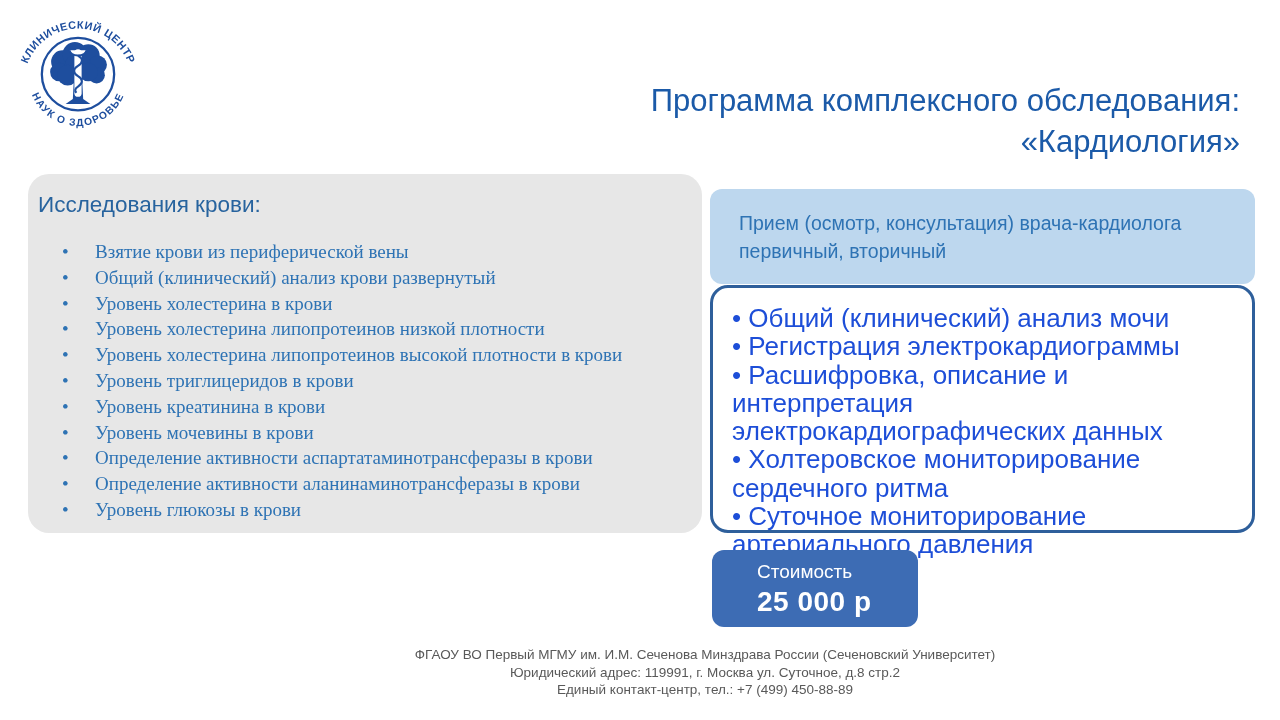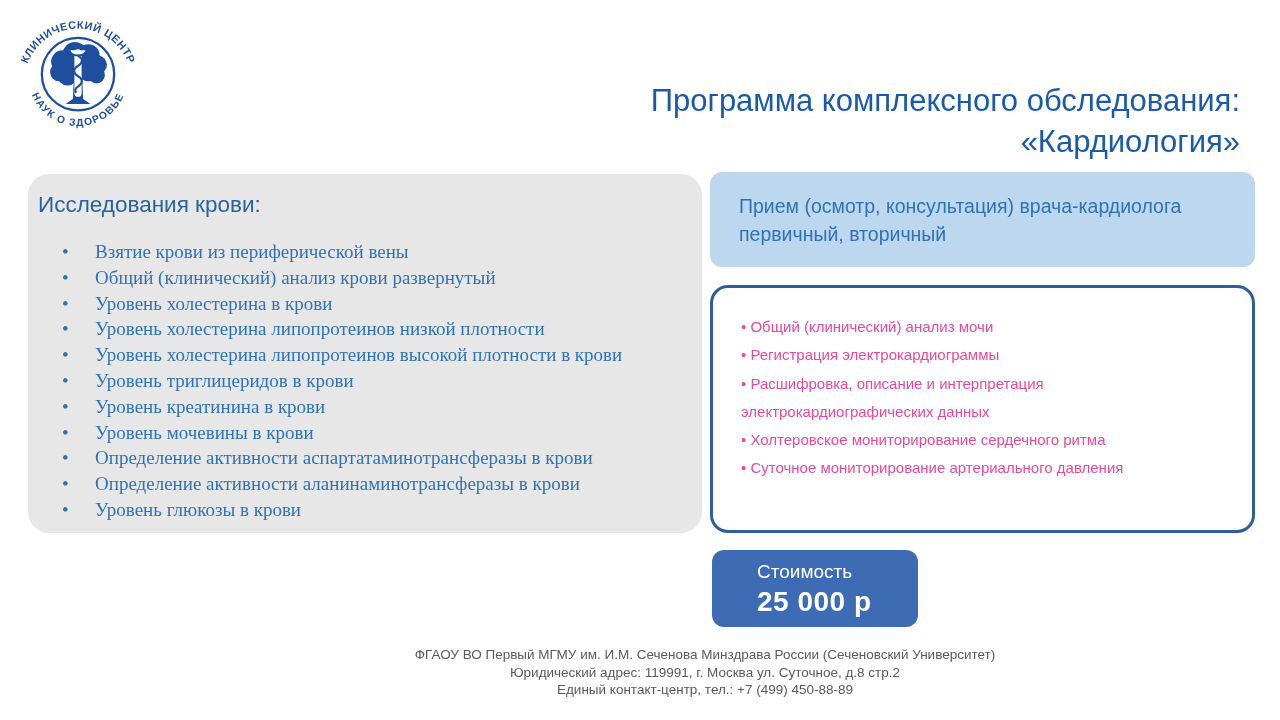--- a/index.html
+++ b/index.html
@@ -24,33 +24,33 @@
     margin:0;font-size:22.5px;font-weight:normal;color:#27639E;
   }
   .blood-list{
     list-style:none;margin:21px 0 0 0;padding:0;
     font-size:19px;line-height:25.8px;color:#2E73B4;
   }
   .blood-list li{position:relative;padding-left:57px;font-family:Liberation Serif, serif;}
   .blood-list li::before{content:"•";position:absolute;left:24px;}
   
   .panel-consult{
-    position:absolute;left:710px;top:172px;width:545px;height:95px;
+    position:absolute;left:710px;top:189px;width:545px;height:95px;
     background:#BDD7EE;border-radius:12px;box-sizing:border-box;
     padding:20px 40px 0 29px;font-size:19.5px;line-height:28px;color:#2E73B4;
   }
   
   .panel-procedures{
     position:absolute;left:710px;top:285px;width:545px;height:248px;
     background:#ffffff;border:3px solid #2E5F9B;border-radius:18px;
     box-sizing:border-box;padding:13px 18px 0 16px;
   }
   .proc-list{
-    list-style:none;margin:12px;padding:0;
-    font-size:15px;line-height:28.3px;color:#ec4899;
+    list-style:none;margin:3px;padding:0;
+    font-size:26px;line-height:28.3px;color:#1d4ed8;
   }
   .proc-list li::before{content:"• ";}
   
   .price-box{
     position:absolute;left:712px;top:550px;width:206px;height:77px;
     background:#3D6CB4;border-radius:12px;box-sizing:border-box;
     padding:11px 0 0 45px;color:#ffffff;
   }
   .price-label{font-size:19px;}
   .price-value{font-size:28px;font-weight:bold;margin-top:3px;letter-spacing:0.5px;}

